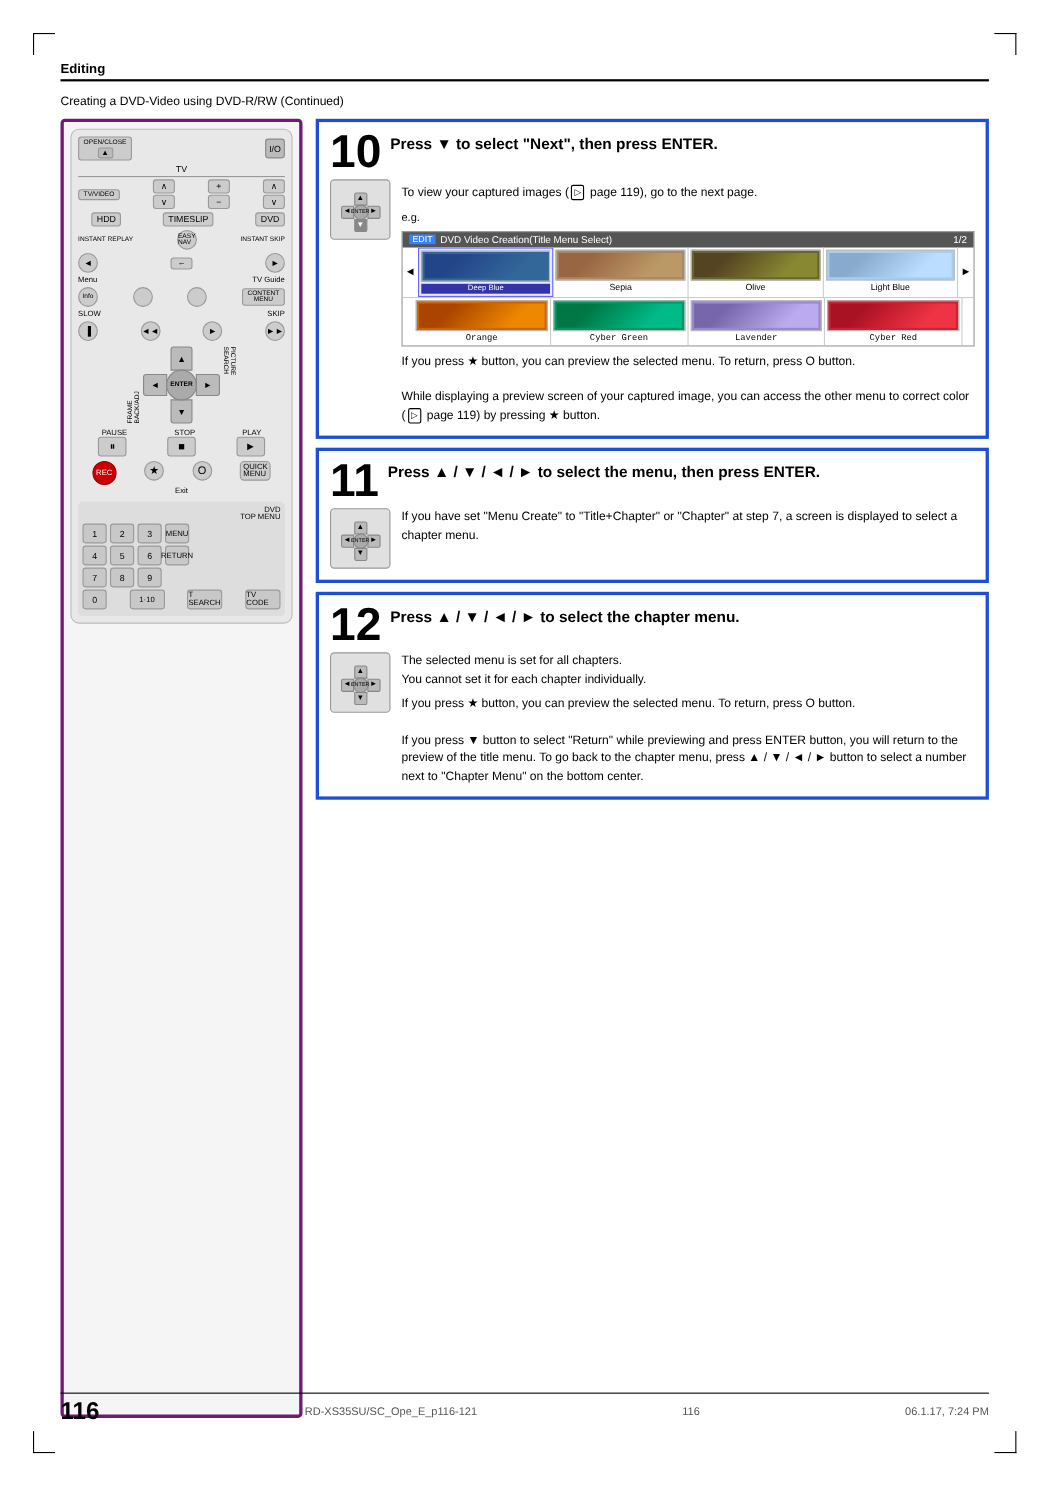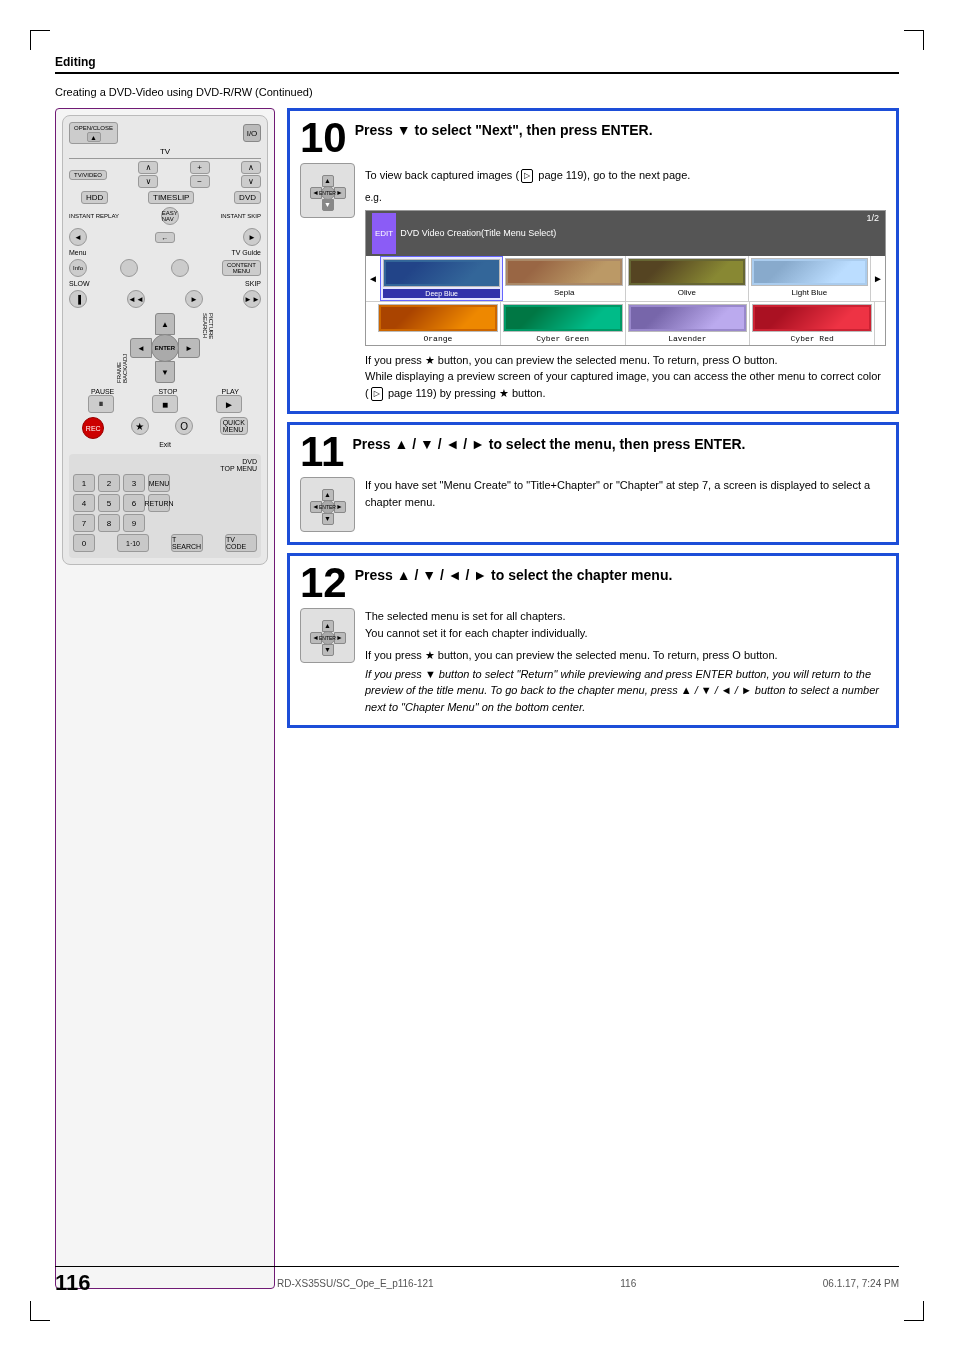--- a/index.html
+++ b/index.html
@@ -55,21 +55,21 @@
       display: flex;
       gap: 12px;
       margin-top: 10px;
       height: calc(100% - 60px);
     }
 
     
     .left-panel {
       width: 220px;
       flex-shrink: 0;
-      border: 1px solid #701a75;
+      border: 3px solid #701a75;
       border-radius: 4px;
       padding: 6px;
       background: #f5f5f5;
     }
 
     
     .remote {
       width: 100%;
       background: #e8e8e8;
       border-radius: 8px;
@@ -565,29 +565,29 @@
               <div class="mini-nav-btn m-up">▲</div>
               <div class="mini-nav-btn m-down" style="background:#888;color:#fff;">▼</div>
               <div class="mini-nav-btn m-left">◄</div>
               <div class="mini-nav-btn m-right">►</div>
               <div class="mini-nav-center" style="font-size:5px;">ENTER</div>
             </div>
           </div>
 
           <div style="flex:1;">
             <p class="step-content" style="margin-top:4px;">
-              <span>To view back captured images (</span><span class="icon-ref">▷</span><span> page 119), go to the next page.</span>
+              <span>To view your captured images (</span><span class="icon-ref">▷</span><span> page 119), go to the next page.</span>
             </p>
 
             <div style="margin-top:6px;">
               <span style="font-size:10px;">e.g.</span>
               <div class="dvd-menu-grid">
                 <div class="dvd-menu-header">
                   <span style="display:flex;align-items:center;gap:4px;">
-                    <span style="background:#8b5cf6;color:#fff;padding:16px 3px;font-size:8px;">EDIT</span>
+                    <span style="background:#3b82f6;color:#fff;padding:0 3px;font-size:8px;">EDIT</span>
                     <span>DVD Video Creation(Title Menu Select)</span>
                   </span>
                   <span>1/2</span>
                 </div>
 
                 <div class="dvd-menu-row">
                   <div class="arrow-left-nav">◄</div>
                   <div class="dvd-menu-cell selected-cell">
                     <div class="dvd-menu-thumb" style="background:#336699;">
                       <div style="position:absolute;inset:2px;background:linear-gradient(135deg,#224488 25%,#336699 75%);"></div>
@@ -640,21 +640,21 @@
                       <div style="position:absolute;inset:2px;background:linear-gradient(135deg,#aa1122 25%,#ee3344 75%);"></div>
                     </div>
                     <div style="font-size:8px;">Cyber Red</div>
                   </div>
                   <div class="arrow-left-nav" style="visibility:hidden;">►</div>
                 </div>
               </div>
             </div>
 
             <p class="step-content" style="margin-top:6px;">If you press ★ button, you can preview the selected menu. To return, press O button.</p>
-            <p class="step-content" style="margin-top:0;">While displaying a preview screen of your captured image, you can access the other menu to correct color (<span class="icon-ref">▷</span> page 119) by pressing ★ button.</p>
+            <p class="step-content" style="margin-top:16px;">While displaying a preview screen of your captured image, you can access the other menu to correct color (<span class="icon-ref">▷</span> page 119) by pressing ★ button.</p>
           </div>
         </div>
       </div>
 
       <div class="step-block">
         <div class="step-block-title-row">
           <span class="step-number">11</span>
           <span class="step-title">Press ▲ / ▼ / ◄ / ► to select the menu, then press ENTER.</span>
         </div>
 
@@ -686,21 +686,21 @@
               <div class="mini-nav-btn m-up">▲</div>
               <div class="mini-nav-btn m-down">▼</div>
               <div class="mini-nav-btn m-left">◄</div>
               <div class="mini-nav-btn m-right">►</div>
               <div class="mini-nav-center" style="font-size:5px;">ENTER</div>
             </div>
           </div>
           <div style="flex:1;">
             <p class="step-content">The selected menu is set for all chapters.<br>You cannot set it for each chapter individually.</p>
             <p class="step-content" style="margin-top:6px;">If you press ★ button, you can preview the selected menu. To return, press O button.</p>
-            <p class="step-content" style="margin-top:2px;font-style:italic;">If you press ▼ button to select "Return" while previewing and press ENTER button, you will return to the preview of the title menu. To go back to the chapter menu, press ▲ / ▼ / ◄ / ► button to select a number next to "Chapter Menu" on the bottom center.</p>
+            <p class="step-content" style="margin-top:16px;">If you press ▼ button to select "Return" while previewing and press ENTER button, you will return to the preview of the title menu. To go back to the chapter menu, press ▲ / ▼ / ◄ / ► button to select a number next to "Chapter Menu" on the bottom center.</p>
           </div>
         </div>
       </div>
 
     </div>
   </div>
 
   <div class="page-footer">
     <span class="page-number">116</span>
     <span class="footer-text">RD-XS35SU/SC_Ope_E_p116-121</span>

